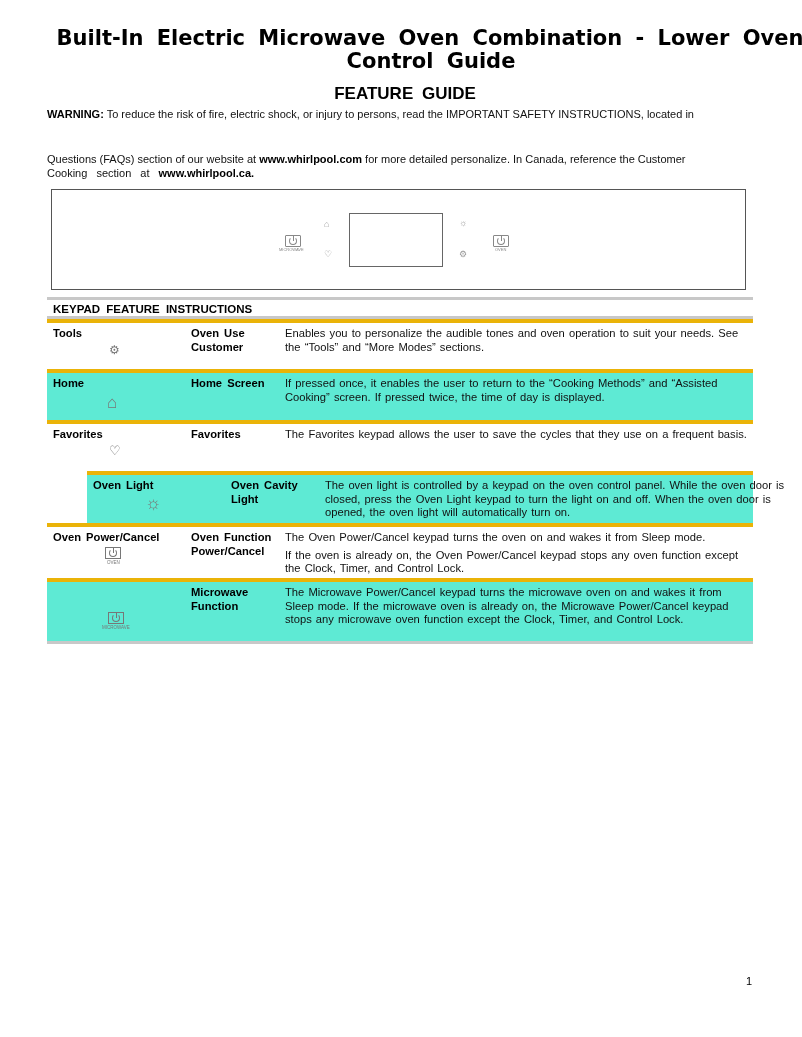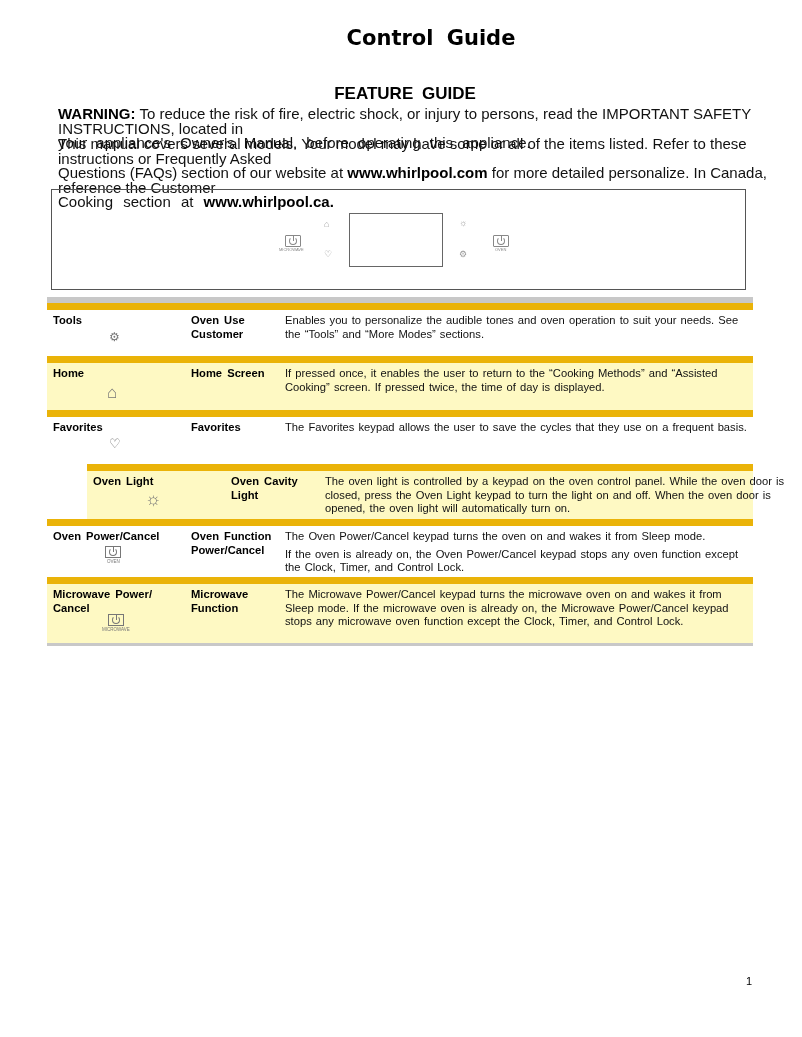--- a/index.html
+++ b/index.html
@@ -36,23 +36,23 @@
       top: 84px;
       width: 810px;
       text-align: center;
       font-weight: bold;
       font-size: 17px;
       word-spacing: 4px;
       color: #000;
     }
     .para {
       position: absolute;
-      left: 58px;
+      left: 47px;
       width: 712px;
-      font-size: 15px;
+      font-size: 11px;
       line-height: 14.5px;
       color: #111;
     }
     .para b { color: #000; }
     .p1 { top: 107px; }
     .p1 .l2 { word-spacing: 5px; }
     .p2 { top: 137px; }
     .p2 .l3 { word-spacing: 6px; }
 
     .panel {
@@ -121,23 +121,23 @@
       height: 16px;
       font-weight: bold;
       font-size: 11.5px;
       line-height: 18px;
       padding-left: 6px;
       word-spacing: 3px;
       color: #000;
     }
     .row {
       position: relative;
-      border-top: 7px solid #eab308;
-    }
-    .row.shade { background: #fef9c3; }
+      border-top: 4px solid #eab308;
+    }
+    .row.shade { background: #5eead4; }
     .row .c1, .row .c2, .row .c3 {
       position: absolute;
       top: 4px;
       font-size: 11.2px;
       line-height: 13.5px;
     }
     .row .c1 {
       left: 6px;
       width: 130px;
       font-weight: bold;
@@ -201,50 +201,51 @@
       left: 746px;
       top: 975px;
       font-size: 11px;
       color: #000;
     }
   </style>
 </head>
 <body>
 
 <div class="title">
+  <span>Built-In Electric Microwave Oven Combination - Lower Oven</span>
   <span class="line2">Control Guide</span>
 </div>
 
 <div class="subtitle">FEATURE GUIDE</div>
 
 <div class="para p1">
   <b>WARNING:</b><span> To reduce the risk of fire, electric shock, or injury to persons, read the IMPORTANT SAFETY INSTRUCTIONS, located in</span><br>
-  <span class="l2">your appliance's Owner's Manual, before operating this appliance.</span>
 </div>
 
 <div class="para p2">
-  <span>This manual covers several models. Your model may have some or all of the items listed. Refer to these instructions or Frequently Asked</span><br>
+  <br>
   <span>Questions (FAQs) section of our website at </span><b>www.whirlpool.com</b><span> for more detailed personalize. In Canada, reference the Customer</span><br>
   <span class="l3"><span>Cooking section at </span><b>www.whirlpool.ca.</b></span>
 </div>
 
 <div class="panel">
   <div class="pbtn" style="left:233px; top:45px;"></div>
   <div class="plabel" style="left:227px; top:57px;">MICROWAVE</div>
   <div class="picon" style="left:272px; top:30px;">⌂</div>
   <div class="picon" style="left:272px; top:60px;">♡</div>
   <div class="screen"></div>
   <div class="picon" style="left:407px; top:29px;">☼</div>
   <div class="picon" style="left:407px; top:60px;">⚙</div>
   <div class="pbtn" style="left:441px; top:45px;"></div>
   <div class="plabel" style="left:443px; top:57px;">OVEN</div>
 </div>
 
 <div class="table-wrap">
   <div class="rule"></div>
+  <div class="tbl-head">KEYPAD FEATURE INSTRUCTIONS</div>
   <div class="rule"></div>
 
   <div class="row" style="height:46px;">
     <div class="c1">Tools</div>
     <div class="row-icon" style="left:62px; top:20px; font-size:12px;">⚙</div>
     <div class="c2">Oven Use Customer</div>
     <div class="c3">
       <span class="line">Enables you to personalize the audible tones and oven operation to suit your needs. See</span>
       <span class="line">the “Tools” and “More Modes” sections.</span>
     </div>
@@ -286,21 +287,20 @@
     <div class="mini-label" style="left:60px; top:33px;">OVEN</div>
     <div class="c2">Oven Function Power/Cancel</div>
     <div class="c3">
       <span class="line">The Oven Power/Cancel keypad turns the oven on and wakes it from Sleep mode.</span>
       <span class="line gap">If the oven is already on, the Oven Power/Cancel keypad stops any oven function except</span>
       <span class="line">the Clock, Timer, and Control Lock.</span>
     </div>
   </div>
 
   <div class="row shade" style="height:59px;">
-    <div class="c1">Microwave Power/ Cancel</div>
     <div class="mini-btn" style="left:61px; top:30px;"></div>
     <div class="mini-label" style="left:55px; top:43px;">MICROWAVE</div>
     <div class="c2">Microwave Function</div>
     <div class="c3">
       <span class="line">The Microwave Power/Cancel keypad turns the microwave oven on and wakes it from</span>
       <span class="line">Sleep mode. If the microwave oven is already on, the Microwave Power/Cancel keypad</span>
       <span class="line">stops any microwave oven function except the Clock, Timer, and Control Lock.</span>
     </div>
   </div>
 

